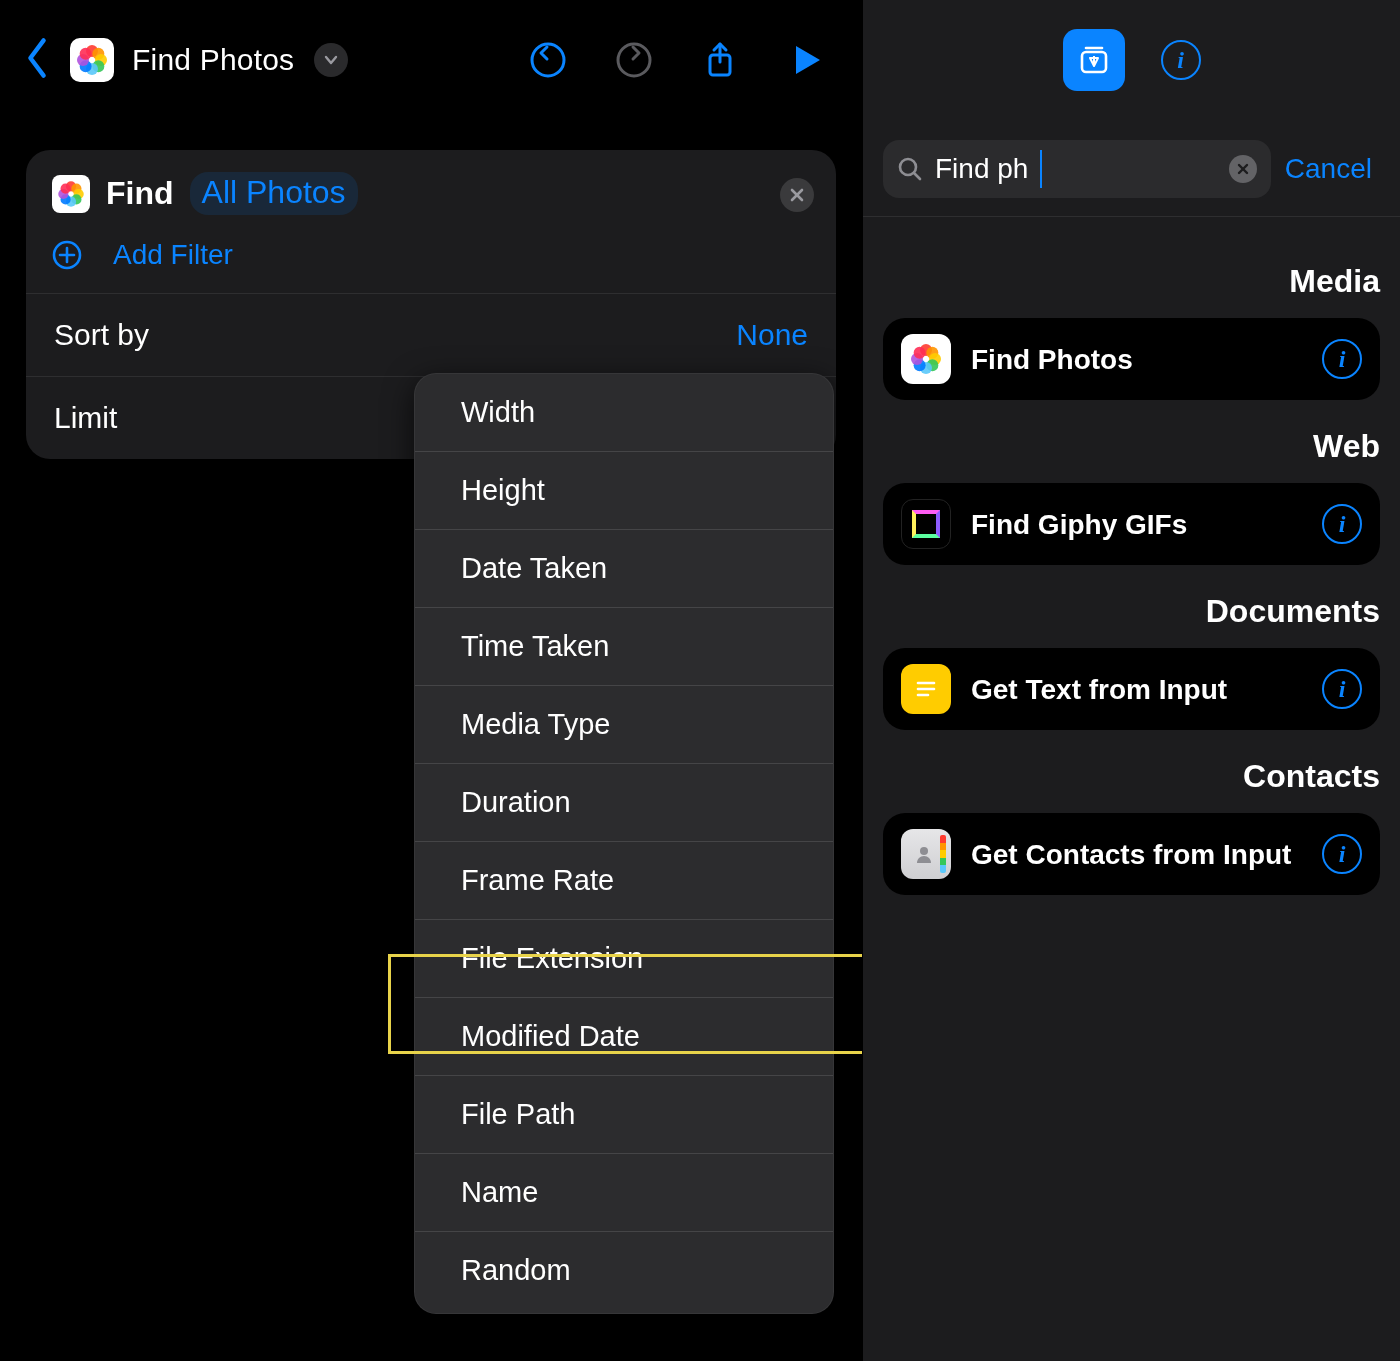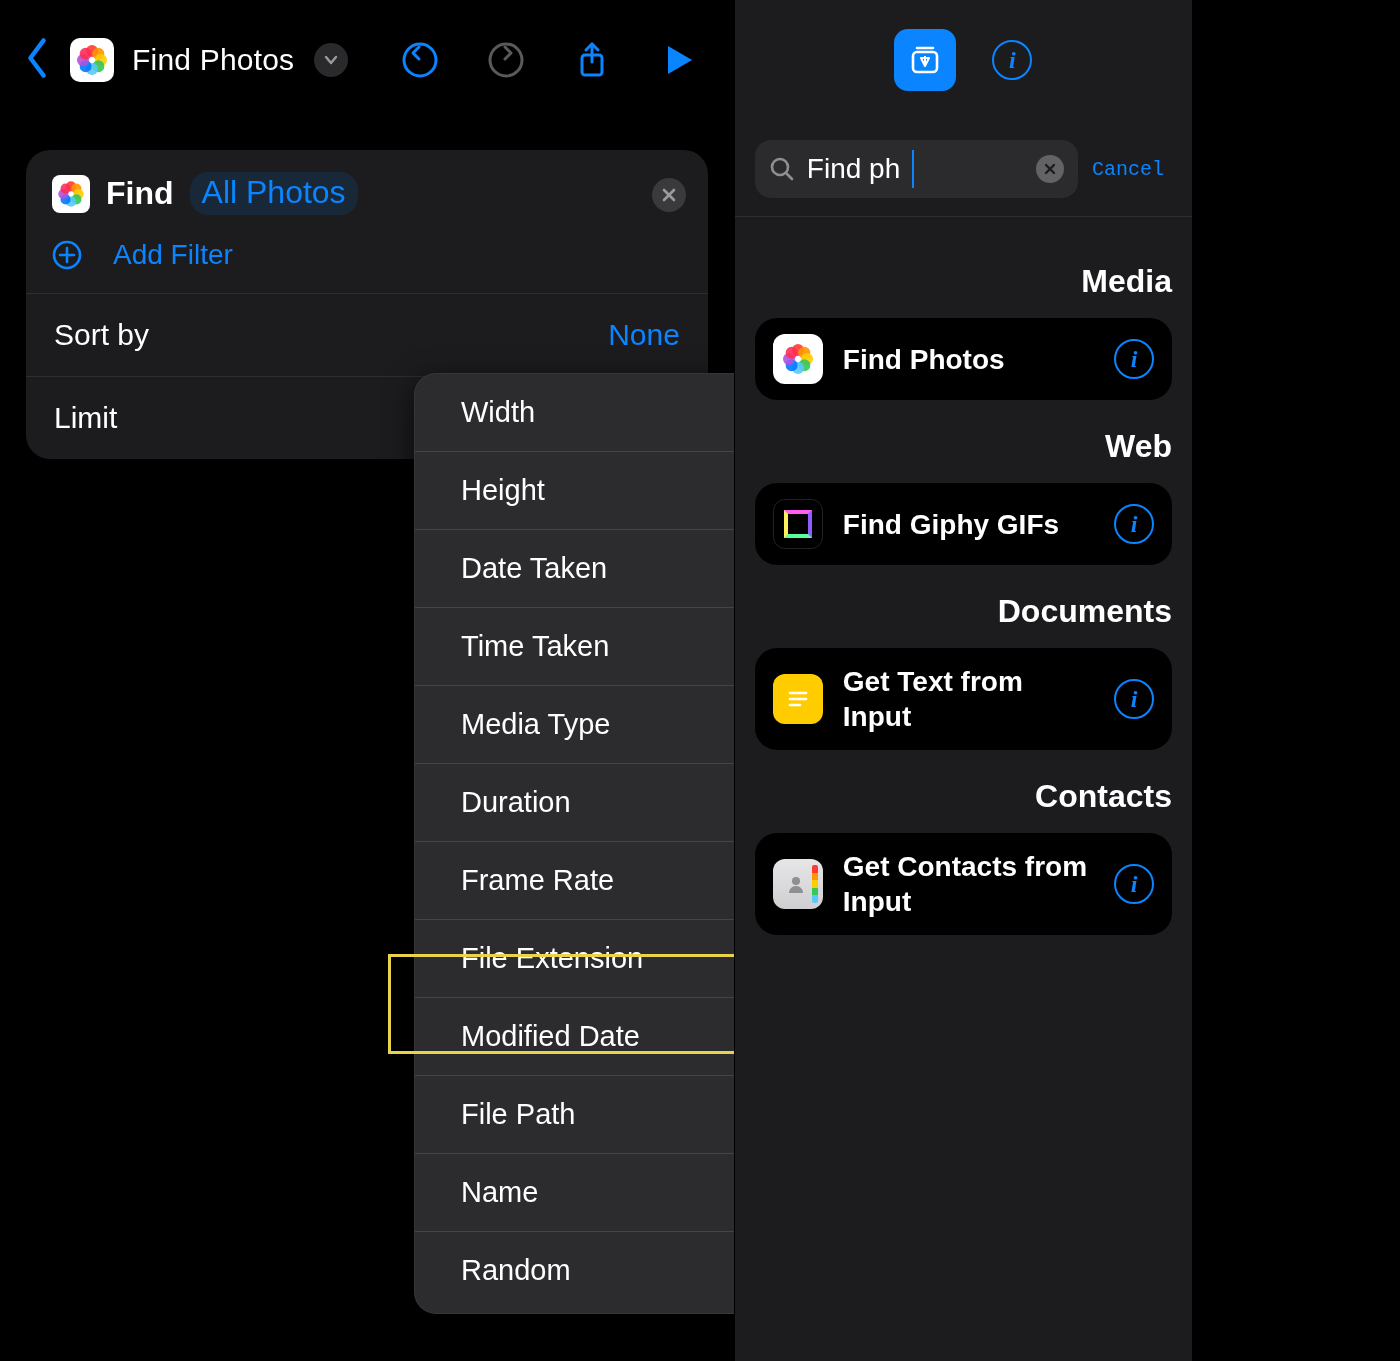--- a/index.html
+++ b/index.html
@@ -6,21 +6,21 @@
   html, body {
     width: 1400px;
     height: 1361px;
     background: #000;
     font-family: -apple-system, BlinkMacSystemFont, "SF Pro Text", "Helvetica Neue", Arial, sans-serif;
     color: #fff;
     overflow: hidden;
   }
   .screen {
     display: flex;
-    width: 1192px;
+    width: 1400px;
     height: 1361px;
   }
   .pane-left {
     width: 862px;
     background: #000;
     position: relative;
   }
   .pane-right {
     width: 538px;
     background: #1c1c1e;
@@ -146,21 +146,21 @@
   }
   .search-pill {
     flex:1; height: 58px; background:#2b2b2d; border-radius: 16px;
     display:flex; align-items:center; gap: 12px; padding: 0 14px;
     position: relative;
   }
   .search-pill .cursor-bar {
     width: 2px; height: 38px; background: #0a84ff;
   }
   .search-text { font-size: 28px; color:#fff; }
-  .cancel-link { font-size: 20px; color:#0a84ff; padding-right: 8px; font-family: Liberation Mono, monospace; }
+  .cancel-link { font-size: 28px; color:#0a84ff; padding-right: 8px; }
 
   .sections { padding: 18px 20px 0 20px; }
   .section-title { font-size: 32px; font-weight: 700; margin: 28px 0 18px 4px; text-align: right; }
   .section-title:first-child { margin-top: 28px; }
 
   .result-card {
     background:#000; border-radius: 22px;
     display:flex; align-items:center; gap: 20px;
     padding: 16px 18px;
   }

